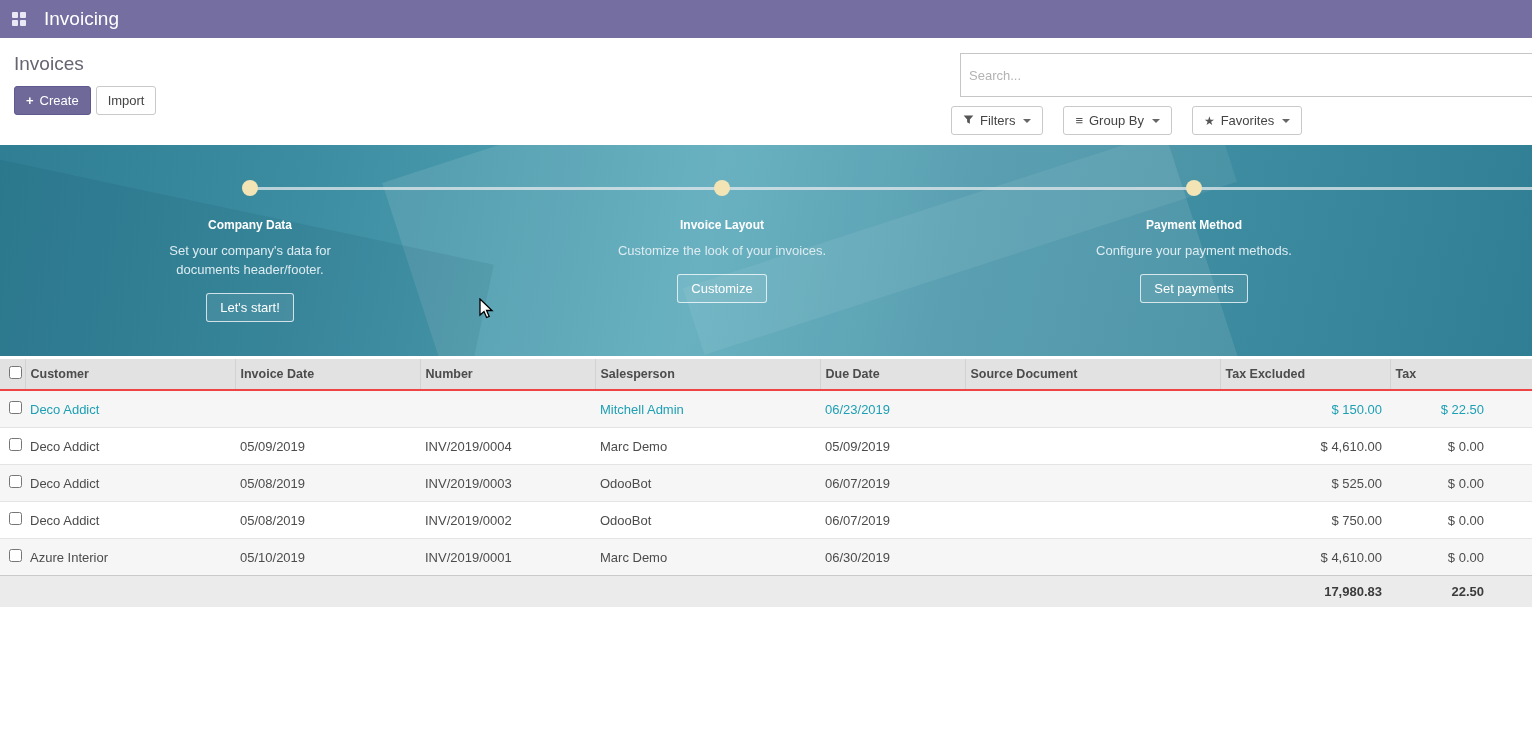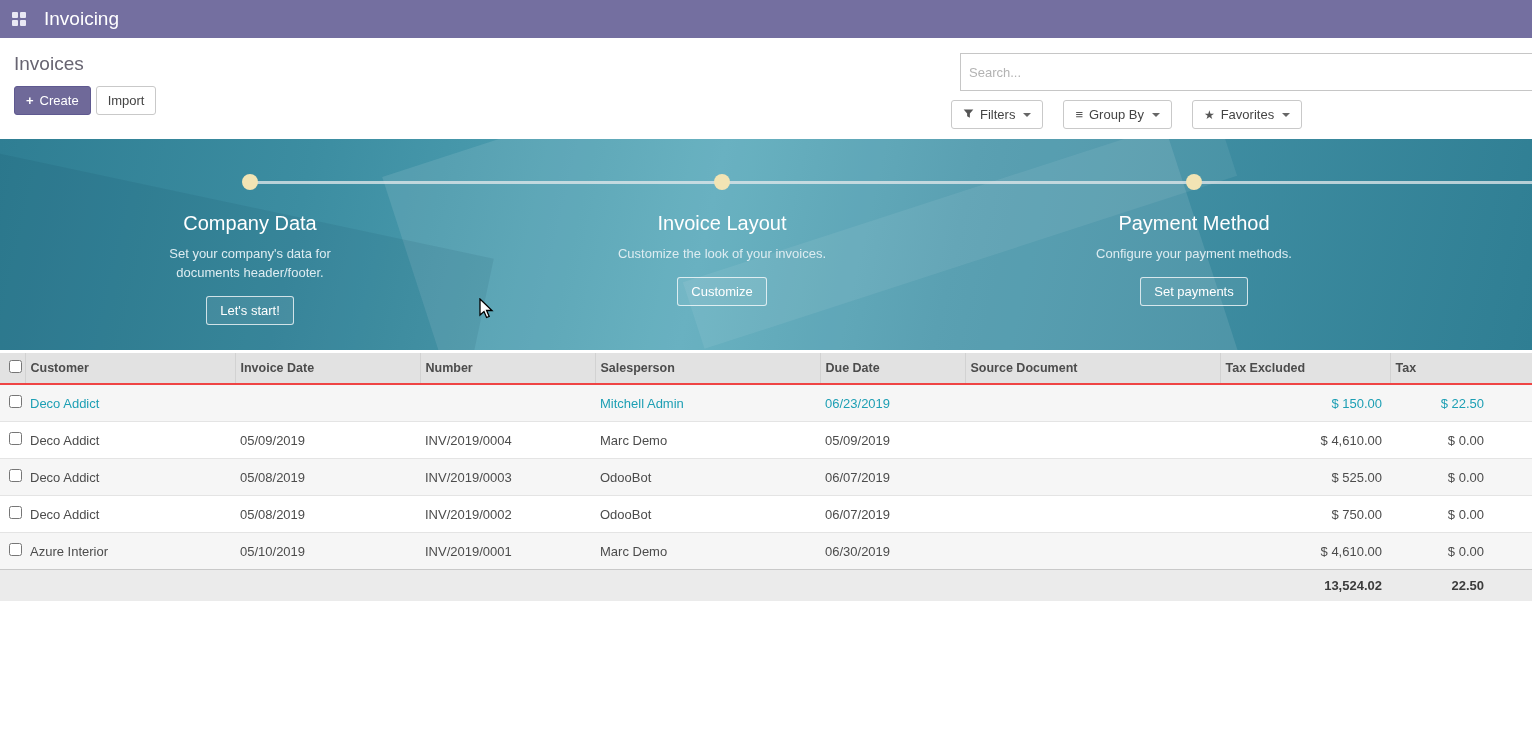--- a/index.html
+++ b/index.html
@@ -31,21 +31,21 @@
   .btn-row { display:flex; gap:5px; }
   .btn {
     font-size:13px; padding:6px 11px; border:1px solid #c9c9c9; background:#fff;
     color:#444; border-radius:3px; cursor:pointer; display:inline-flex; align-items:center;
     font-family:"Liberation Sans", sans-serif; white-space:nowrap;
   }
   .btn-primary { background:#6f6999; border-color:#5f5990; color:#fff; }
   .plus { margin-right:6px; font-weight:bold; font-size:13px; }
   .cp-right { width:581px; display:flex; flex-direction:column; }
   .search-input {
-    height:38px; border:1px solid #c6c6c6; border-right:none; padding:0 8px; font-size:13px; color:#555;
+    height:44px; border:1px solid #c6c6c6; border-right:none; padding:0 8px; font-size:13px; color:#555;
     margin:0 0 9px 9px; outline:none; font-family:"Liberation Sans", sans-serif;
   }
   .search-input::placeholder { color:#b3b3b3; }
   .search-btn-row { display:flex; gap:20px; padding-left:0; }
   .dropdown-btn { gap:6px; }
   .caret {
     display:inline-block; width:0; height:0; margin-left:2px;
     border-left:4px solid transparent; border-right:4px solid transparent; border-top:4px solid #666;
   }
   .glyph-icon { font-size:13px; color:#555; }
@@ -59,21 +59,21 @@
   .banner .deco1 { position:absolute; left:430px; top:-90px; width:760px; height:430px;
     background:rgba(255,255,255,0.10); transform:rotate(-18deg); pointer-events:none; }
   .banner .deco2 { position:absolute; left:-160px; bottom:-230px; width:620px; height:390px;
     background:rgba(0,40,60,0.08); transform:rotate(12deg); pointer-events:none; }
   .banner .deco3 { position:absolute; left:680px; top:55px; width:560px; height:70px;
     background:rgba(255,255,255,0.07); transform:rotate(-18deg); pointer-events:none; }
   .progress-line { position:absolute; top:42px; left:250px; right:0; height:3px; background:rgba(228,233,236,0.75); }
   .step { position:absolute; top:35px; width:320px; text-align:center; color:#fff; }
   .step-1 { left:90px; } .step-2 { left:562px; } .step-3 { left:1034px; }
   .dot { width:16px; height:16px; border-radius:50%; background:#f2e4b4; margin:0 auto; position:relative; z-index:2; }
-  .step h3 { margin:22px 0 9px; font-size:20px; font-weight:normal; }
+  .step h3 { margin:22px 0 9px; font-size:12px; font-weight:bold; }
   .step p { margin:0 auto; width:212px; font-size:13px; line-height:19px; color:#ddecf1; }
   .step-btn {
     margin-top:14px; background:rgba(255,255,255,0.08); border:1px solid rgba(255,255,255,0.75);
     color:#fff; font-size:13px; padding:6px 13px; border-radius:3px; cursor:pointer;
     font-family:"Liberation Sans", sans-serif;
   }
 
   .mouse-cursor { position:absolute; left:478px; top:298px; z-index:10; pointer-events:none; }
 
   
@@ -264,17 +264,17 @@
   </tbody>
   <tfoot>
     <tr>
       <td></td>
       <td></td>
       <td></td>
       <td></td>
       <td></td>
       <td></td>
       <td></td>
-      <td class="num col-taxexcl-pad">13,524.02</td>
+      <td class="num col-taxexcl-pad">17,980.83</td>
       <td class="num col-tax-pad">22.50</td>
     </tr>
   </tfoot>
 </table>
 
 </body></html>

